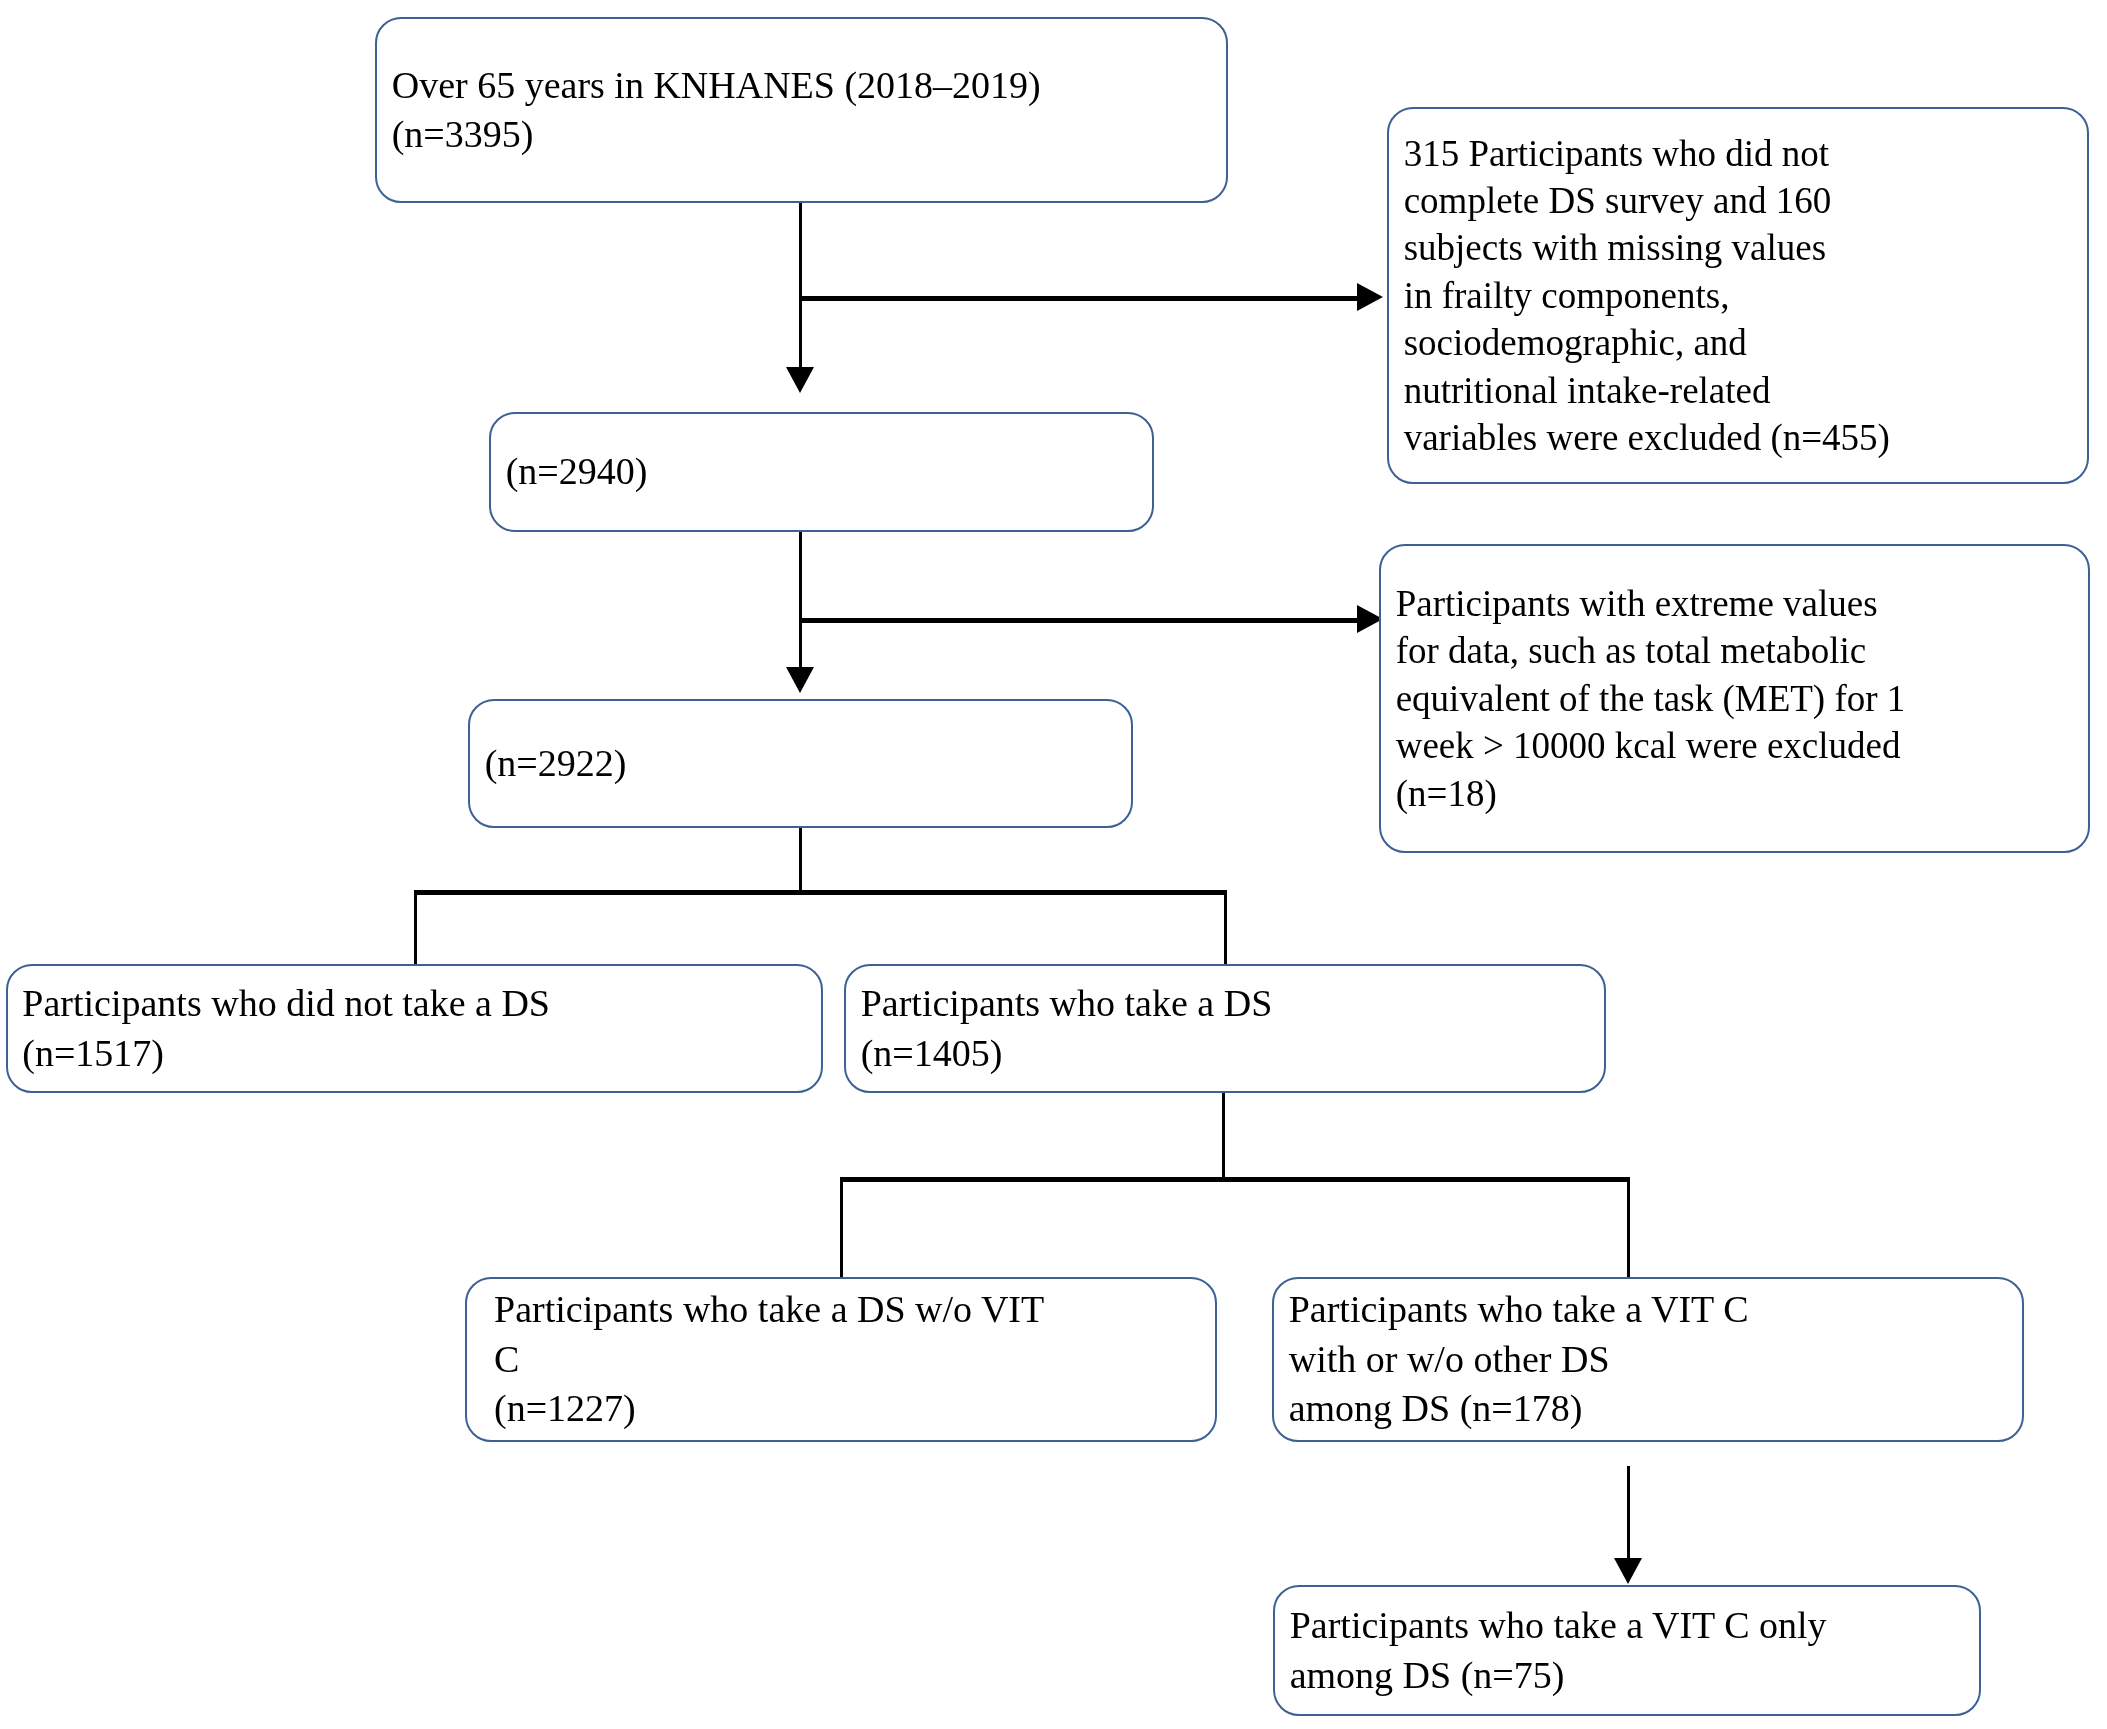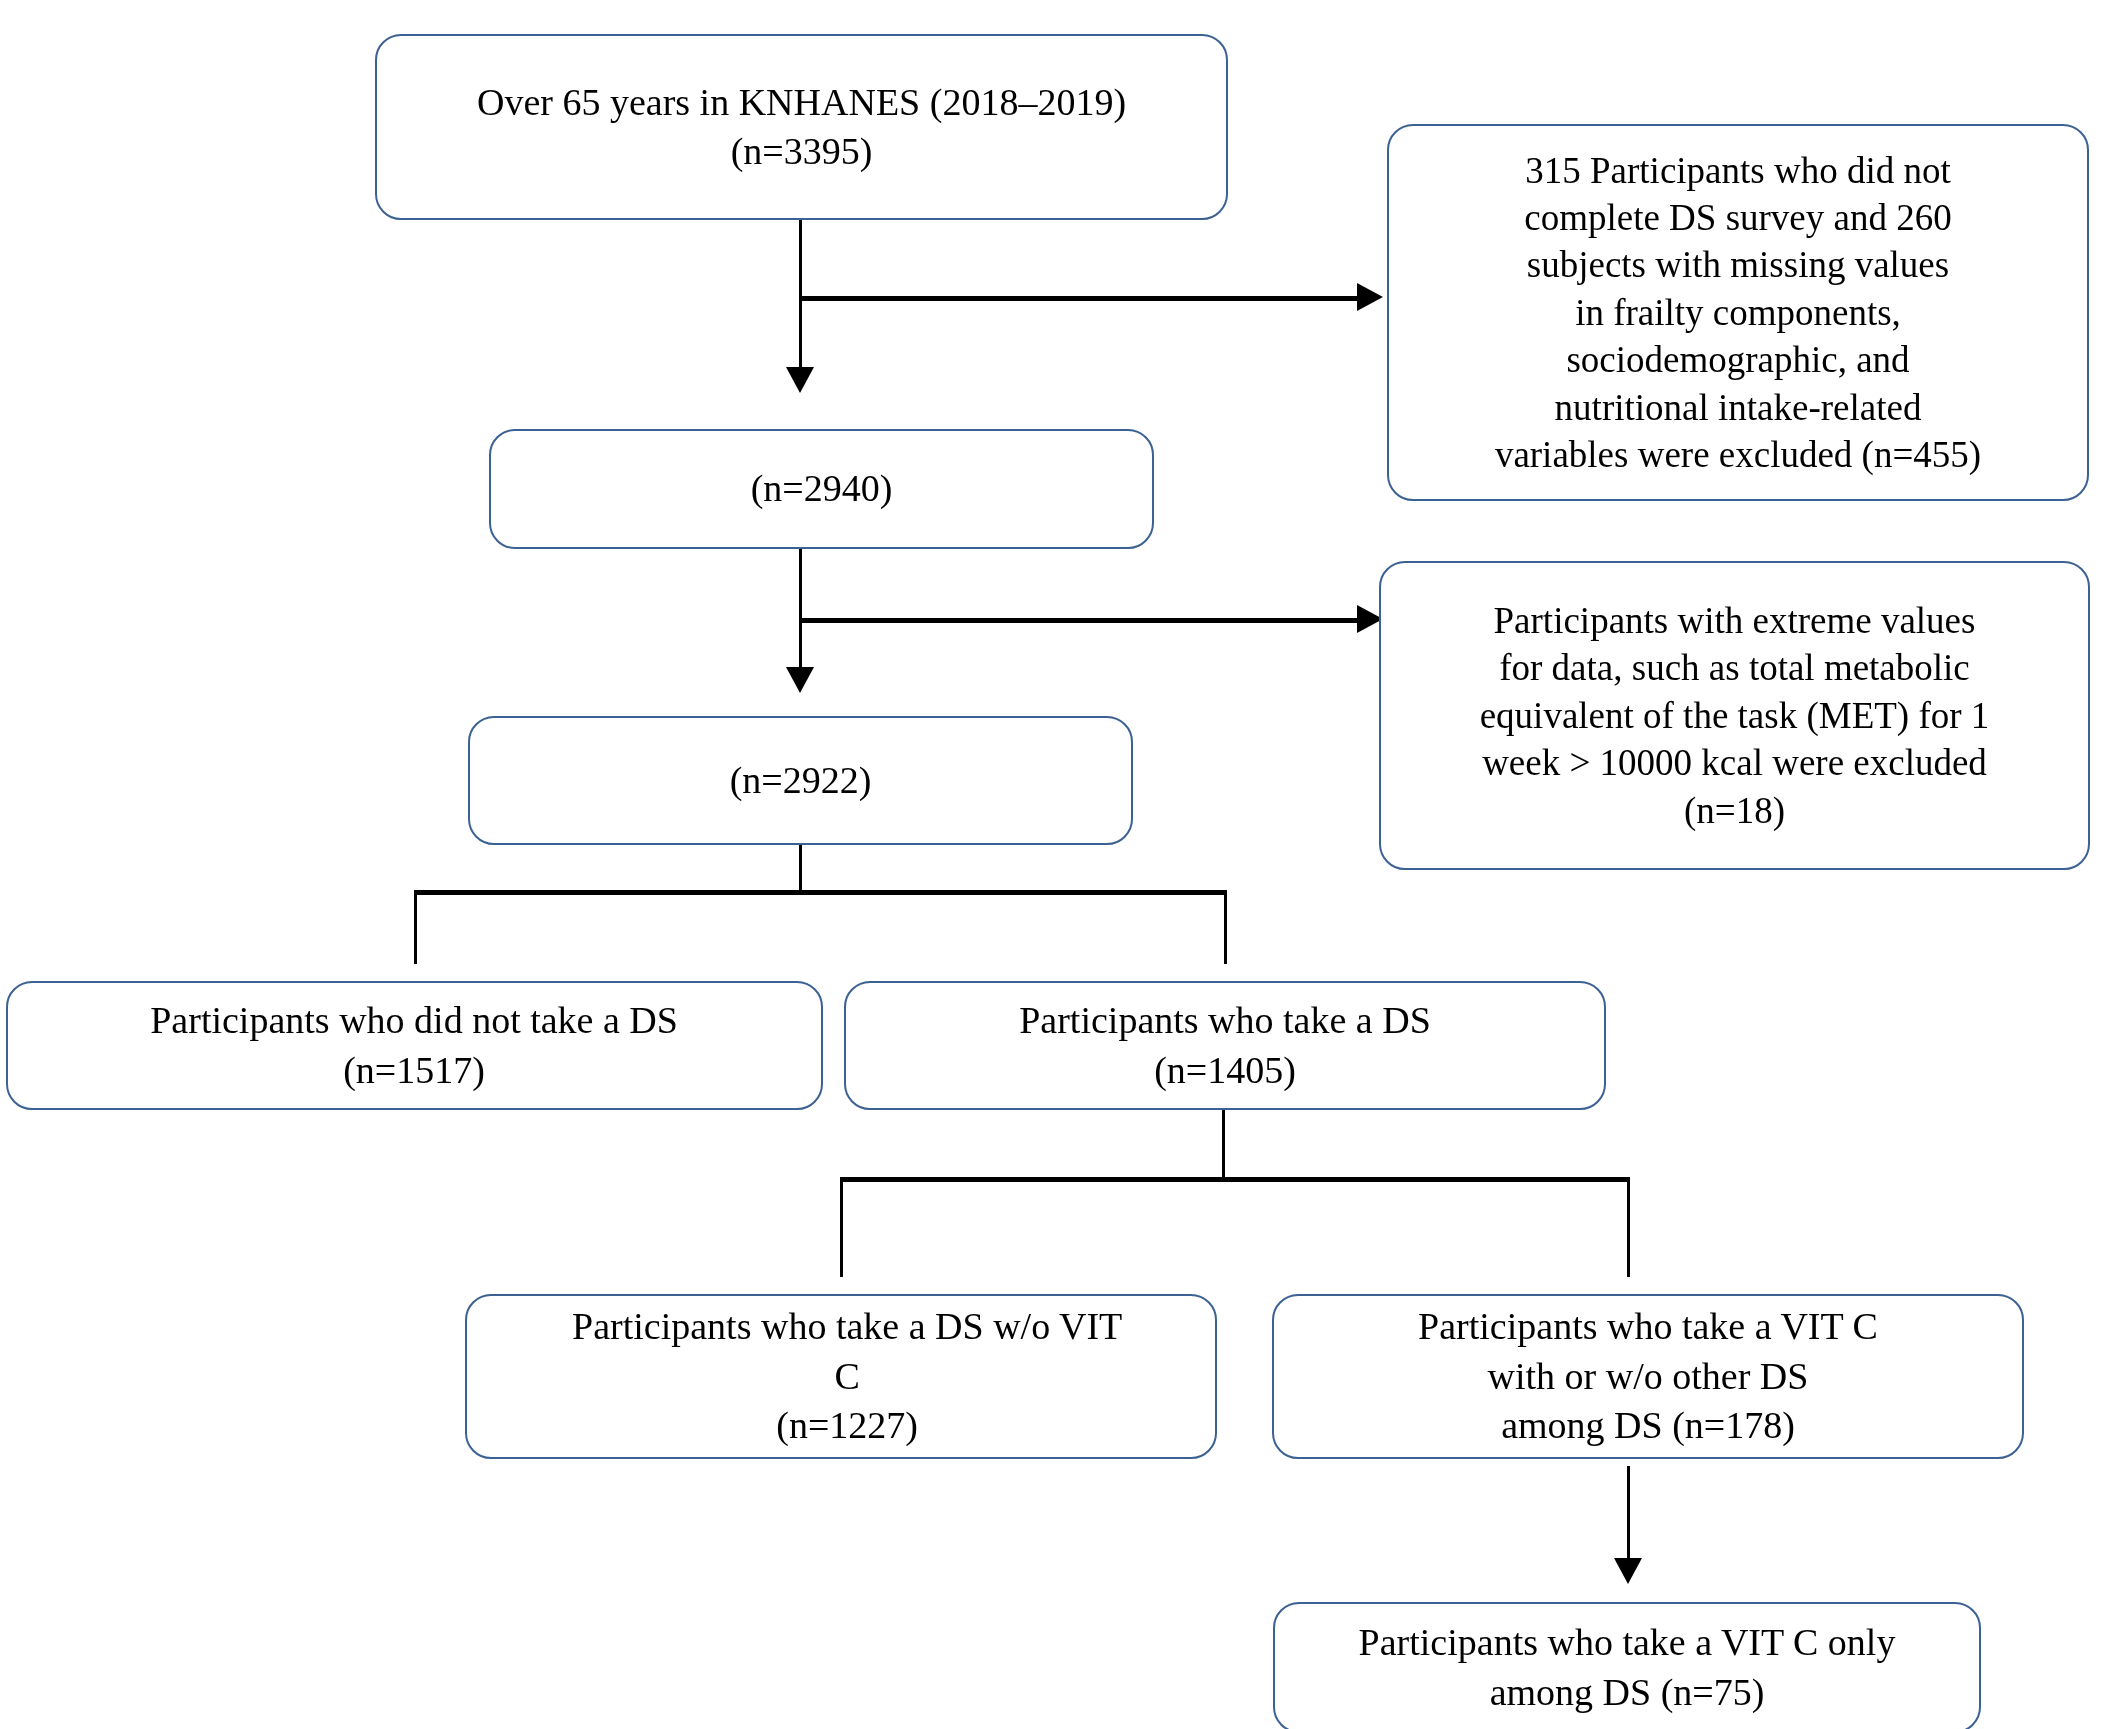--- a/index.html
+++ b/index.html
@@ -18,28 +18,26 @@
   }
   .node {
     position: absolute;
     box-sizing: border-box;
     border: 2.3px solid #3c6193;
     border-radius: 26px;
     background: #ffffff;
     display: flex;
     align-items: center;
     justify-content: center;
-    text-align: center;
     color: #000000;
     font-size: 38px;
     line-height: 1.30;
     padding: 5.6px 14.7px;
     z-index: 2;
     white-space: pre-line;
-    margin-top: 17px;
   }
   .node .txt {
     display: block;
     width: 100%;
     white-space: pre-line;
   }
   
   .conn {
     position: absolute;
     background: #000000;
@@ -96,21 +94,21 @@
   <div class="conn vline" style="left:1627px; top:1466px; height:96px;"></div>
   <div class="arrow-down" style="left:1614px; top:1558px;"></div>
 
   <div class="node" style="left:375px; top:17px; width:853px; height:186px;">
     <span class="txt">Over 65 years in KNHANES (2018–2019)
 (n=3395)</span>
   </div>
 
   <div class="node" style="left:1387px; top:107px; width:702px; height:377px; font-size:37px; line-height:1.28;">
     <span class="txt">315 Participants who did not
-complete DS survey and 260
+complete DS survey and 160
 subjects with missing values
 in frailty components,
 sociodemographic, and
 nutritional intake-related
 variables were excluded (n=455)</span>
   </div>
 
   <div class="node" style="left:489px; top:412px; width:665px; height:120px;">
     <span class="txt">(n=2940)</span>
   </div>

